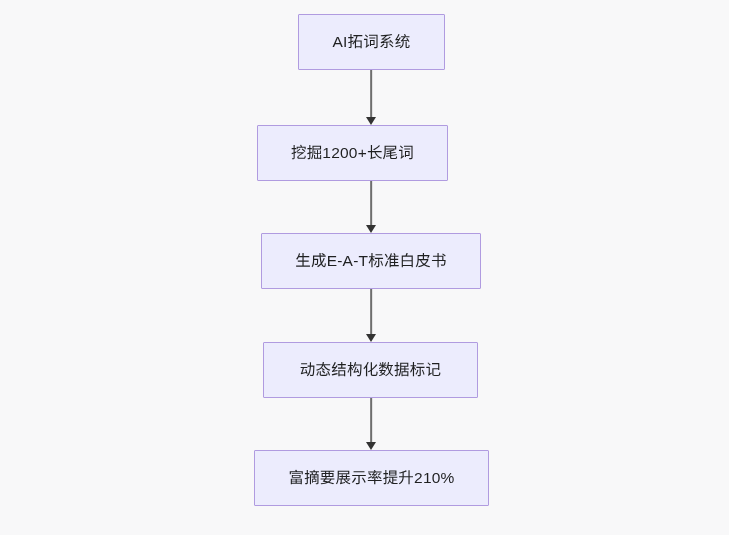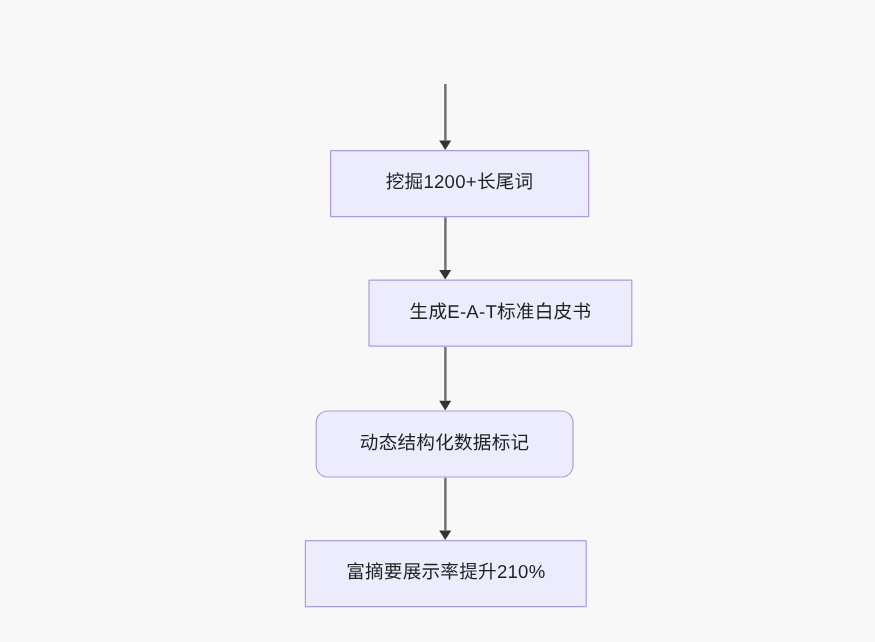--- a/index.html
+++ b/index.html
@@ -80,30 +80,33 @@
   <div class="edge" style="left:361px; top:289px; width:20px; height:53px;">
     <div class="edge-line" style="height:45px;"></div>
     <div class="edge-arrow" style="top:45px;"></div>
   </div>
 
   <div class="edge" style="left:361px; top:398px; width:20px; height:52px;">
     <div class="edge-line" style="height:44px;"></div>
     <div class="edge-arrow" style="top:44px;"></div>
   </div>
 
+  <div class="node" style="left:298px; top:14px; width:147px; height:56px;">
+    <span class="node-label">AI拓词系统</span>
+  </div>
 
-  <div class="node" style="left:275px; top:125px; width:216px; height:56px;">
+  <div class="node" style="left:257px; top:125px; width:191px; height:56px;">
     <span class="node-label">挖掘1200+长尾词</span>
   </div>
 
-  <div class="node" style="left:261px; top:233px; width:220px; height:56px;margin-left:46px;">
+  <div class="node" style="left:261px; top:233px; width:220px; height:56px;">
     <span class="node-label">生成E-A-T标准白皮书</span>
   </div>
 
-  <div class="node" style="left:263px; top:342px; width:215px; height:56px;border-radius:10px;">
+  <div class="node" style="left:263px; top:342px; width:215px; height:56px;">
     <span class="node-label">动态结构化数据标记</span>
   </div>
 
   <div class="node" style="left:254px; top:450px; width:235px; height:56px;text-align:right;">
     <span class="node-label">富摘要展示率提升210%</span>
   </div>
 
 </div>
 
 </body></html>

